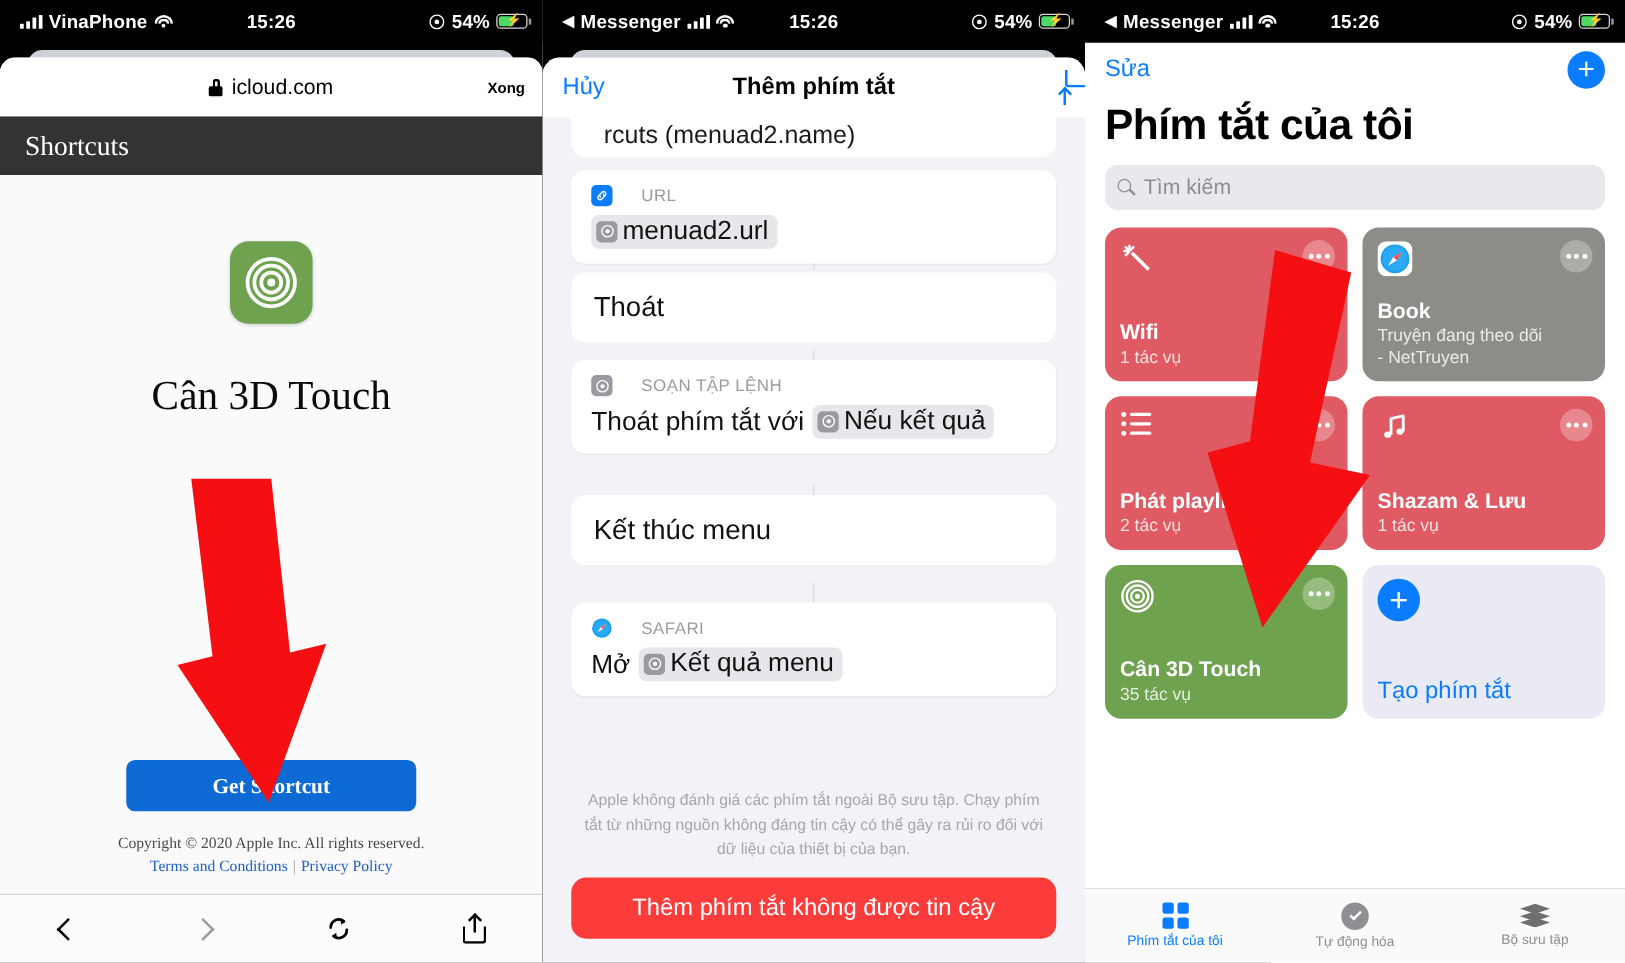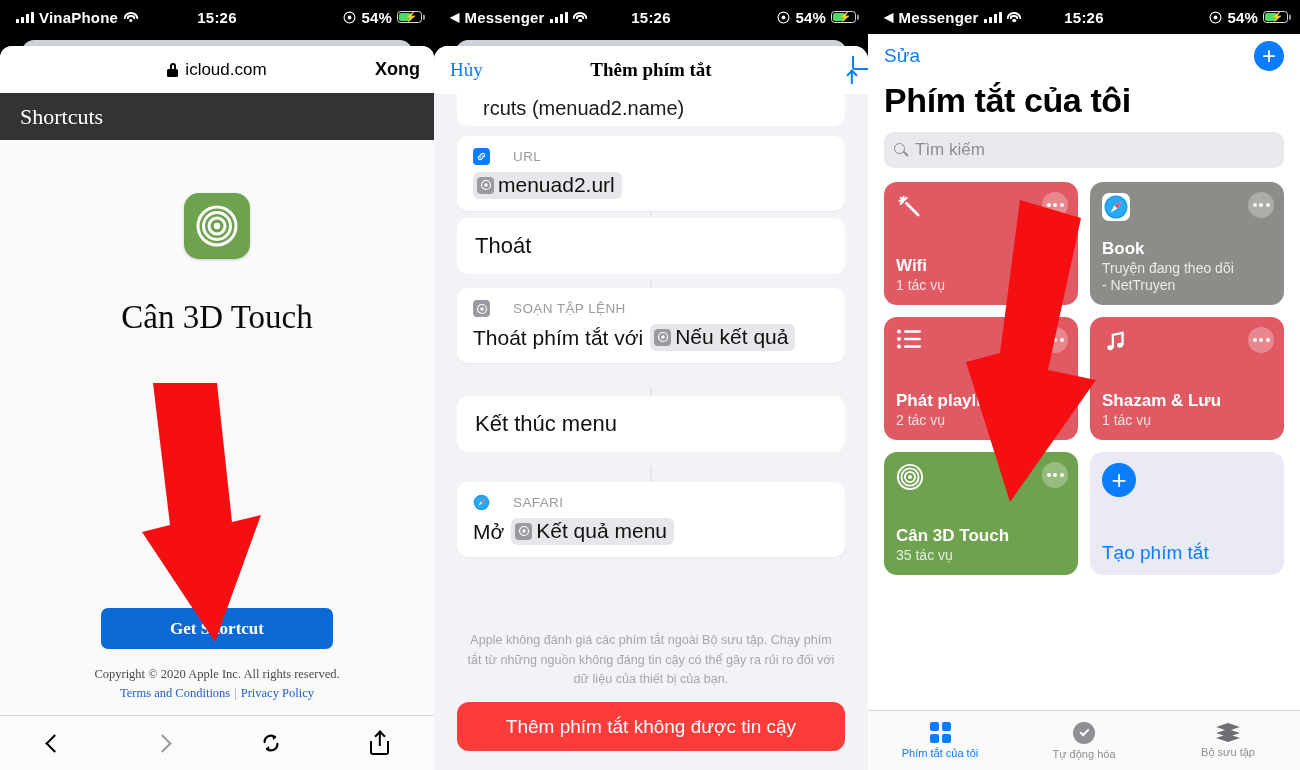--- a/index.html
+++ b/index.html
@@ -62,21 +62,21 @@
   .p1 .sfbar {
     height:47px; background:#fff; display:flex; align-items:center;
     position:relative; border-bottom:0;
   }
   .p1 .sfbar .urlbox {
     position:absolute; left:0; right:0; text-align:left;
     display:flex; align-items:center; justify-content:center; gap:7px;
     font-size:17px; color:#000; font-weight:400;
   }
   .p1 .sfbar .done {
-    margin-left:auto; padding-right:14px; font-size:18px; font-weight:700; color:#000;
+    margin-left:auto; padding-right:14px; font-size:12px; font-weight:700; color:#000;
     position:relative; z-index:3;
   }
   .lock-glyph { width:11px; height:14px; position:relative; display:inline-block; }
   .lock-glyph .body { position:absolute; bottom:0; left:0; width:11px; height:8px;
     background:#000; border-radius:1.5px; }
   .lock-glyph .shackle { position:absolute; top:0; left:2.2px; width:6.6px; height:7px;
     border:2px solid #000; border-bottom:none; border-radius:4px 4px 0 0; }
 
   .p1 .pagehead {
     background:#333333; color:#fff; height:47px; display:flex; align-items:center;
@@ -124,21 +124,21 @@
     border-left:2.4px solid #000; border-top:2.4px solid #000;
     transform:translateX(-50%) rotate(45deg); }
 
   
   .p2 .sheet {
     position:absolute; top:46px; left:0; right:0; bottom:0;
     background:#f2f2f7; border-radius:14px 14px 0 0; overflow:hidden; z-index:10;
   }
   .p2 .navbar {
     height:48px; background:#fff; display:flex; align-items:center; position:relative;
-    padding:0 16px; z-index:6;font-family:Liberation Serif, serif;
+    padding:0 16px; z-index:6;
   }
   .p2 .navbar .cancel { font-size:19px; color:#0a7cff; }
   .p2 .navbar .title {
     position:absolute; left:0; right:0; text-align:center; font-size:19px; font-weight:700; color:#000;
   }
   .p2 .navbar .share { margin-left:auto; position:relative; z-index:3; }
   .shareico.blue .box { border-color:#0a7cff; }
   .shareico.blue .arr { background:#0a7cff; }
   .shareico.blue .tip { border-left-color:#0a7cff; border-top-color:#0a7cff; }
 

